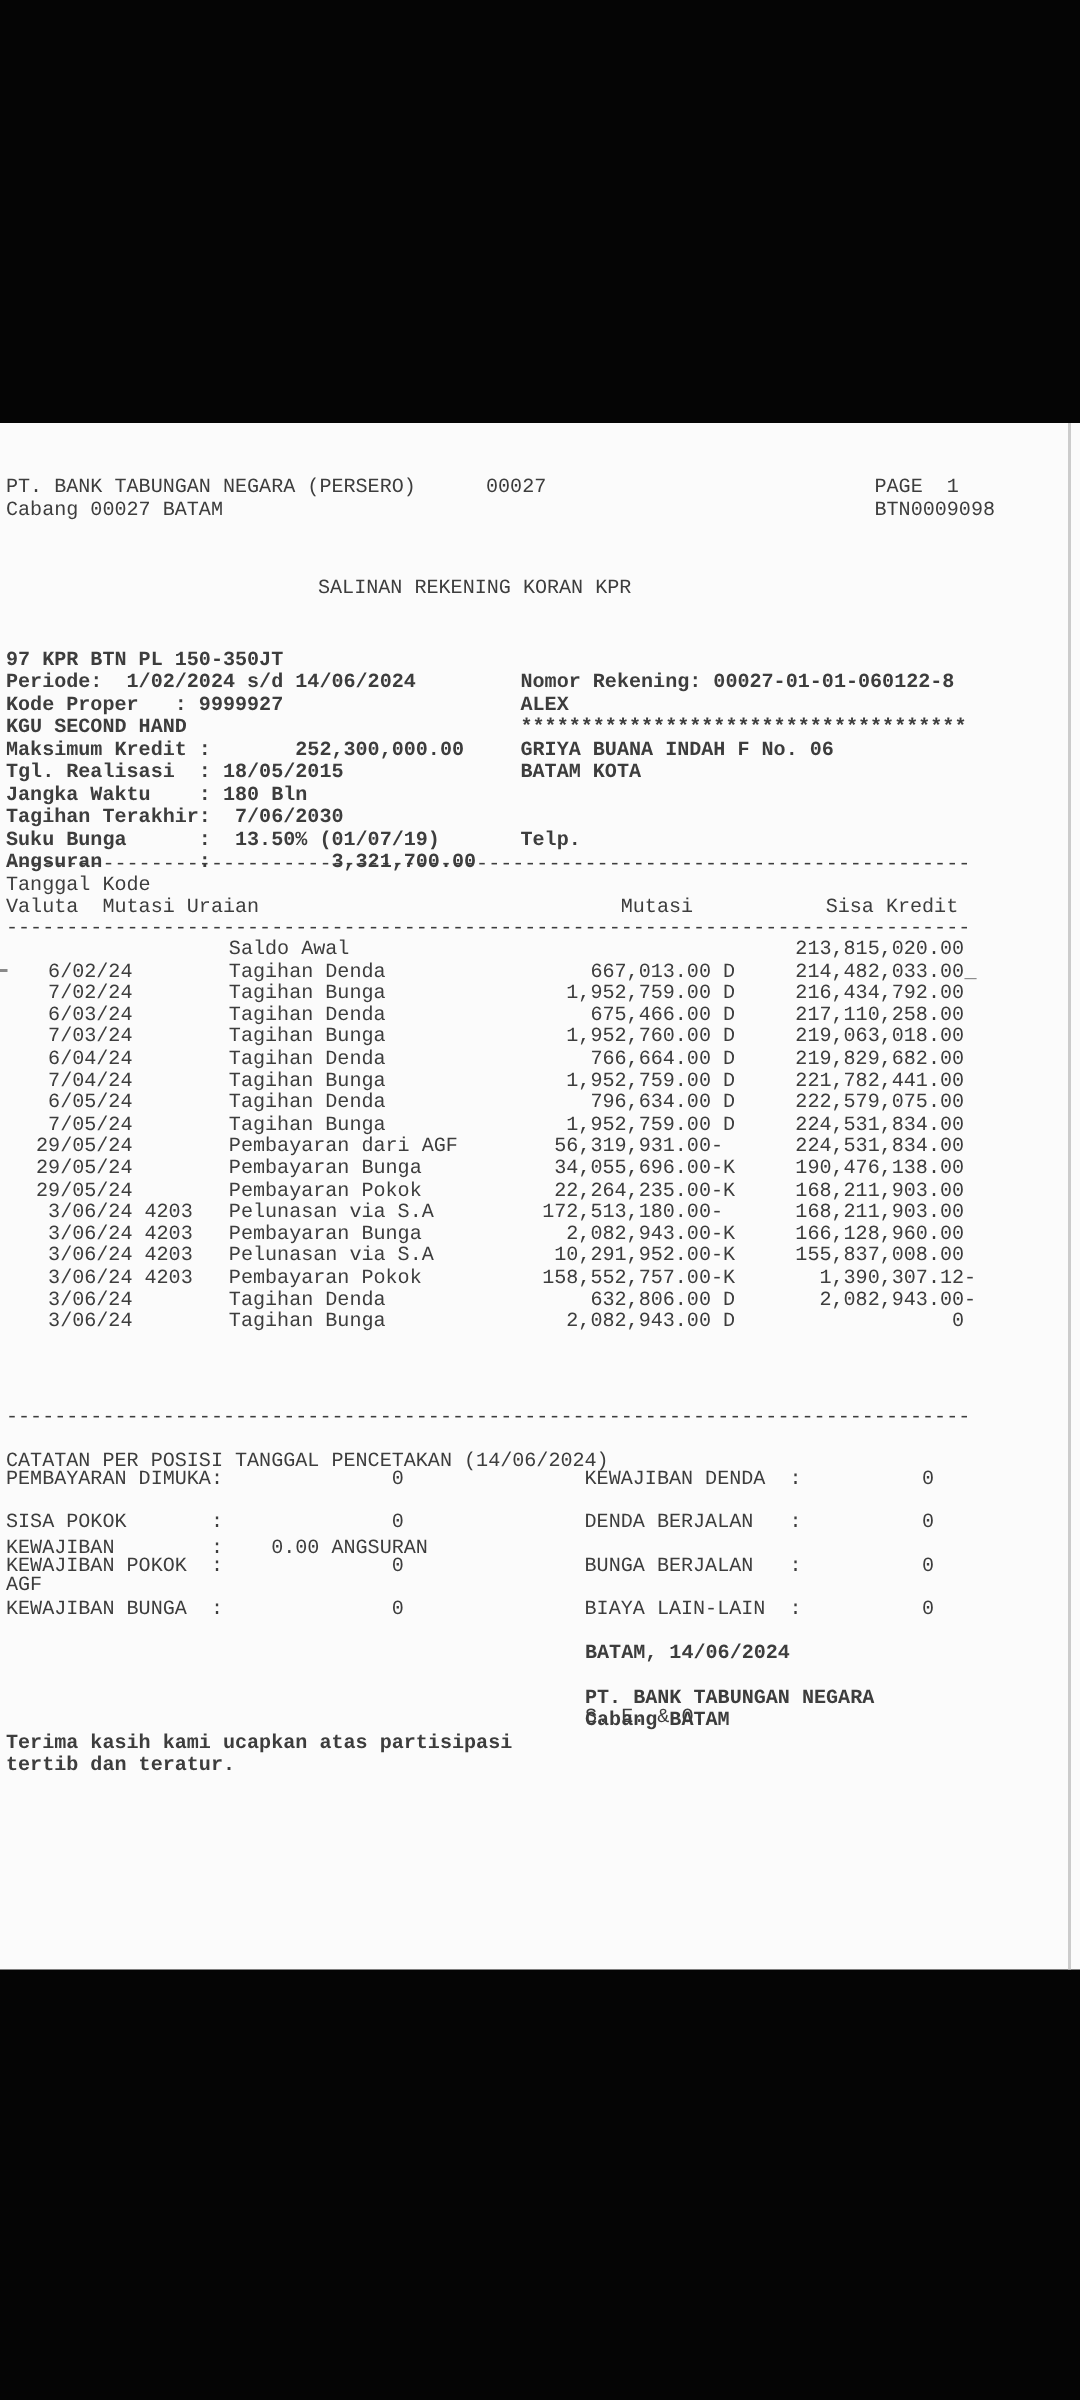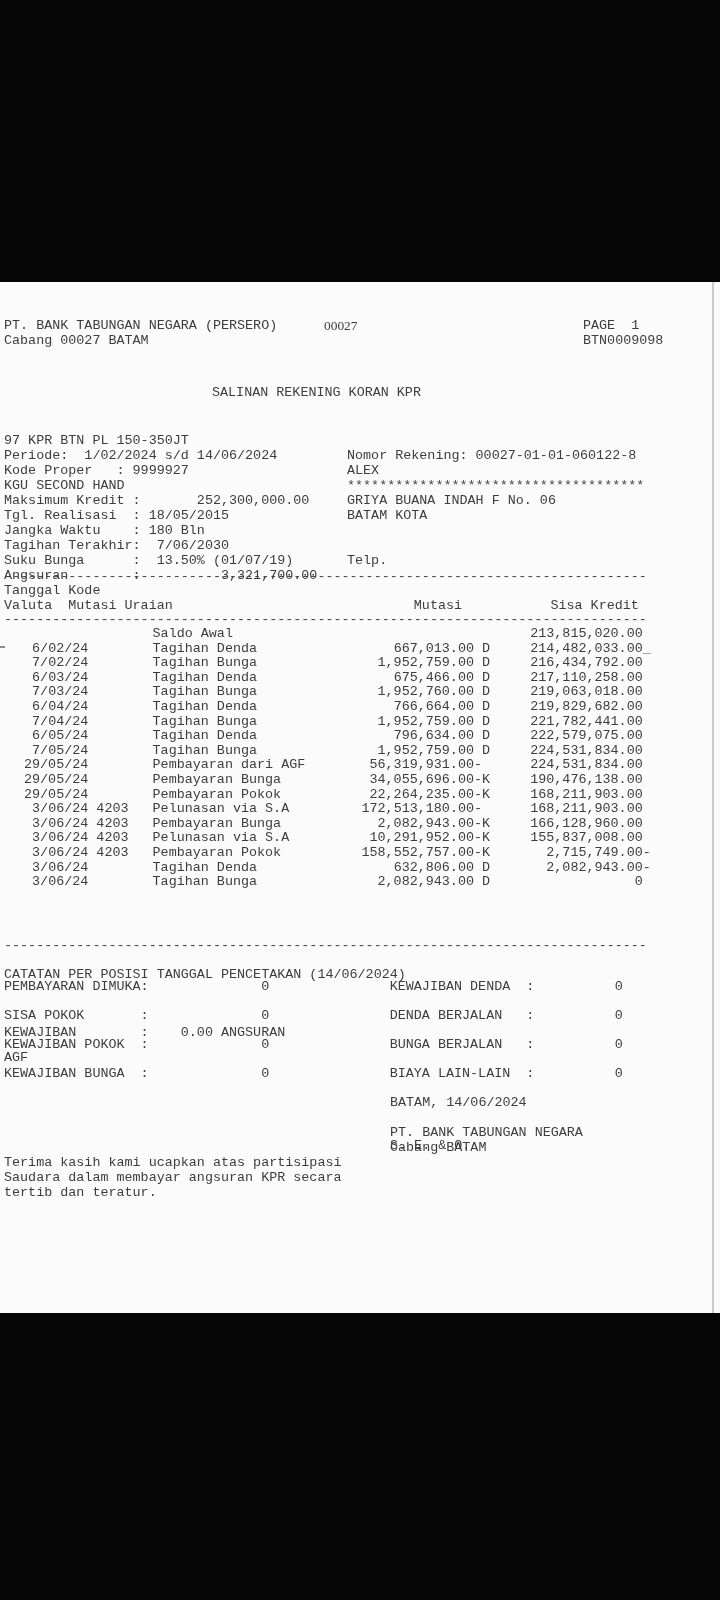--- a/index.html
+++ b/index.html
@@ -10,21 +10,21 @@
   }
   .bar{position:absolute;left:0;width:720px;background:var(--letterbox,#000);}
   #bar-top{top:0;height:282px;}
   #bar-bottom{top:1313px;height:287px;}
   #page{
     position:absolute;left:0;top:282px;width:720px;height:1031px;
     background:var(--paper,#fbfbfb);color:var(--ink,#3d3d3d);
     font-size:13.4px;font-weight:400;padding-left:16px;
   }
   .abs{position:absolute;white-space:pre;}
-  .ln{min-height:15px;height:15px;line-height:15px;white-space:pre;}
+  .ln{min-height:15px;height:15px;line-height:15px;white-space:pre;font-weight:bold;}
   .lines{position:absolute;white-space:pre;}
   
   #txn-rows{position:absolute;left:4px;top:345px;}
   .trow{
     display:grid;
     grid-template-columns:9ch 1ch 4ch 3ch 20ch 20ch 2ch 19ch 1ch;
     height:14.6px;line-height:14.6px;white-space:pre;margin-left:12px;
   }
   .trow .c-date{text-align:right;}
   .trow .c-mutasi{text-align:right;}
@@ -44,21 +44,21 @@
 </head>
 <body>
 
 <div class="bar" id="bar-top"></div>
 <div class="bar" id="bar-bottom"></div>
 
 <div id="page">
   <div class="edge" style="left:712px;"></div>
 
   <div class="abs" style="left:4px;top:36px;">PT. BANK TABUNGAN NEGARA (PERSERO)</div>
-  <div class="abs" style="left:324px;top:36px;font-family:Liberation Serif, serif;">00027</div>
+  <div class="abs" style="left:324px;top:36px;">00027</div>
   <div class="abs" style="left:583px;top:36px;">PAGE  1</div>
   <div class="abs" style="left:4px;top:51px;">Cabang 00027 BATAM</div>
   <div class="abs" style="left:583px;top:51px;">BTN0009098</div>
   <div class="abs" style="left:212px;top:81px;margin-top:22px;">SALINAN REKENING KORAN KPR</div>
 
   <div class="lines" style="left:4px;top:106px;">
     
   <div class="ln">97 KPR BTN PL 150-350JT</div><div class="ln">Periode:  1/02/2024 s/d 14/06/2024</div><div class="ln">Kode Proper   : 9999927</div><div class="ln">KGU SECOND HAND</div><div class="ln">Maksimum Kredit :       252,300,000.00</div><div class="ln">Tgl. Realisasi  : 18/05/2015</div><div class="ln">Jangka Waktu    : 180 Bln</div><div class="ln">Tagihan Terakhir:  7/06/2030</div><div class="ln">Suku Bunga      :  13.50% (01/07/19)</div><div class="ln">Angsuran        :          3,321,700.00</div></div>
   <div class="lines" style="left:347px;top:106px;">
     
@@ -252,21 +252,21 @@
       </div>
 
       <div class="trow">
         <span class="c-date">3/06/24</span>
         <span></span>
         <span class="c-kode">4203</span>
         <span></span>
         <span class="c-uraian">Pembayaran Pokok</span>
         <span class="c-mutasi">158,552,757.00</span>
         <span class="c-msuf">-K</span>
-        <span class="c-sisa">2,715,749.00</span>
+        <span class="c-sisa">1,390,307.12</span>
         <span class="c-ssuf">-</span>
       </div>
 
       <div class="trow">
         <span class="c-date">3/06/24</span>
         <span></span>
         <span class="c-kode"></span>
         <span></span>
         <span class="c-uraian">Tagihan Denda</span>
         <span class="c-mutasi">632,806.00</span>
@@ -328,15 +328,15 @@
       </div>
     </div>
   <div class="abs" style="left:4px;top:743px;">KEWAJIBAN        :    0.00 ANGSURAN</div>
 
   <div class="abs" style="left:4px;top:768px;">AGF</div>
   <div class="lines" style="left:390px;top:768px;">
     
   <div class="ln">BATAM, 14/06/2024</div><div class="ln"></div><div class="ln">PT. BANK TABUNGAN NEGARA</div><div class="ln">Cabang BATAM</div></div>
   <div class="lines" style="left:4px;top:828px;">
     
-  <div class="ln">Terima kasih kami ucapkan atas partisipasi</div><div class="ln">Saudara dalam membayar angsuran KPR secara</div><div class="ln">tertib dan teratur.</div></div>
+  <div class="ln">Terima kasih kami ucapkan atas partisipasi</div><div class="ln">tertib dan teratur.</div></div>
   <div class="abs" style="left:390px;top:856px;">S. E. &amp; O.</div>
 </div>
 
 </body></html>

